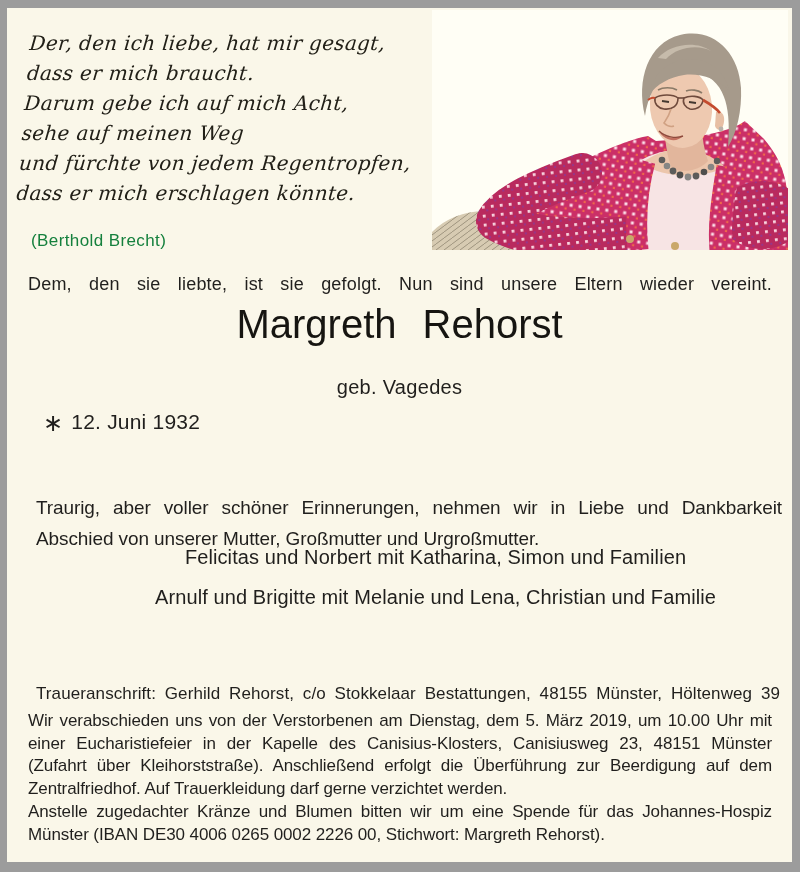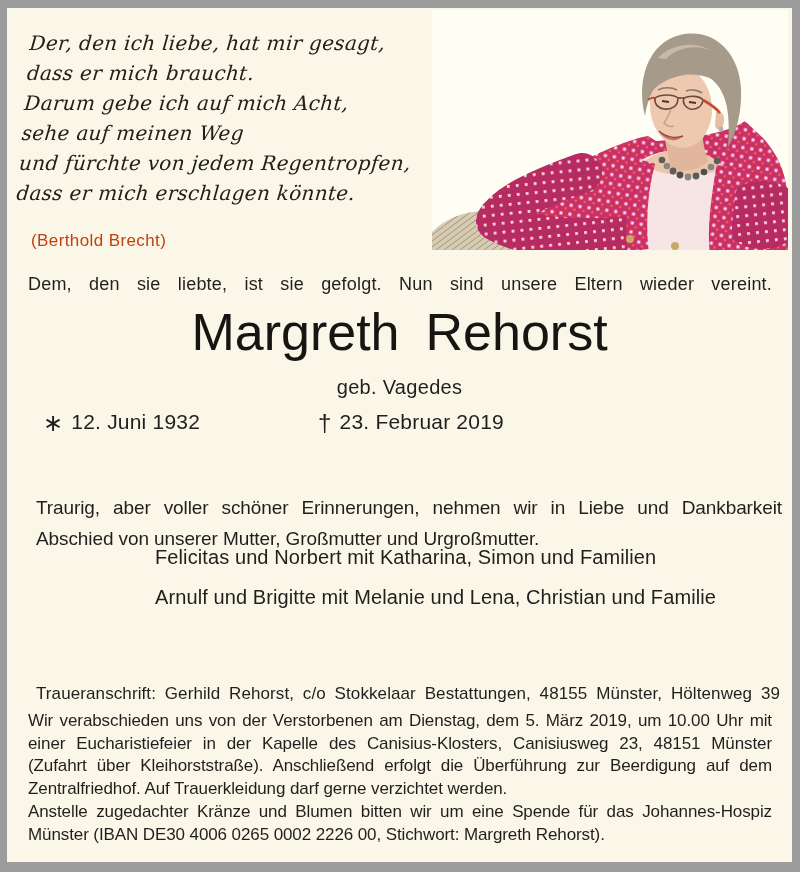--- a/index.html
+++ b/index.html
@@ -16,38 +16,38 @@
   
   .poem{
     position:absolute;left:24px;top:20px;
     font-family:"DejaVu Serif",serif;font-style:italic;
     font-size:20px;line-height:30px;letter-spacing:.3px;
     transform:skewX(-5deg);transform-origin:left top;
     color:#222018;white-space:nowrap;
   }
   .poem-attrib{
     position:absolute;left:24px;top:223px;
-    font-size:17px;letter-spacing:.4px;color:#c2410c;
+    font-size:17px;letter-spacing:.4px;color:#15803d;
   }
   
   .photo{
     position:absolute;left:425px;top:2px;width:356px;height:240px;
     background:var(--photo_bg,#fffef5);
   }
   .photo svg{display:block;width:100%;height:100%;}
   
   .intro{
     position:absolute;left:21px;top:266px;width:744px;margin:0;
     font-size:18px;letter-spacing:.2px;word-spacing:2px;
     text-align:justify;text-align-last:justify;
   }
   
   .name{
     position:absolute;left:0;top:294px;width:785px;margin:0;
-    text-align:center;font-size:52px;font-weight:400;letter-spacing:0;
+    text-align:center;font-size:40px;font-weight:400;letter-spacing:0;
     color:#161511;
   }
   .name .namegap{display:inline-block;width:26px;}
   .maiden{
     position:absolute;left:0;top:368px;width:785px;
     text-align:center;font-size:20px;letter-spacing:.3px;
   }
   .dates{
     position:absolute;left:0;top:402px;width:785px;
     display:flex;justify-content:flex-start;gap:118px;
@@ -56,21 +56,21 @@
   .dates .sym{font-size:24px;margin-right:8px;vertical-align:-2px;line-height:0;}
   
   .farewell{
     position:absolute;left:21px;top:476px;width:746px;margin:8px;
     font-size:19px;line-height:31px;letter-spacing:-.1px;
     text-align:justify;
   }
   
   .family{
     position:absolute;left:148px;top:538px;
-    font-size:20px;line-height:22px;letter-spacing:.1px;
+    font-size:20px;line-height:22px;letter-spacing:.1px;text-align:center;
   }
   .family-line{margin-bottom:18px;white-space:nowrap;}
   
   .address{
     position:absolute;left:21px;top:668px;width:744px;margin:8px;
     font-size:17px;text-align:justify;text-align-last:justify;
     letter-spacing:.1px;
   }
   .service{
     position:absolute;left:21px;top:702px;width:744px;margin:0;
@@ -175,21 +175,20 @@
   </div>
 
   <p class="intro">Dem, den sie liebte, ist sie gefolgt. Nun sind unsere Eltern wieder vereint.</p>
 
   <h1 class="name"><span>Margreth</span><span class="namegap"></span><span>Rehorst</span></h1>
 
   <div class="maiden">geb. Vagedes</div>
 
   <div class="dates">
     <span class="date"><span class="sym">∗</span><span>12. Juni 1932</span></span>
-    <span class="date"><span class="sym">†</span><span>23. Februar 2019</span></span>
   </div>
 
   <p class="farewell">Traurig, aber voller schöner Erinnerungen, nehmen wir in Liebe und Dankbarkeit Abschied von unserer Mutter, Großmutter und Urgroßmutter.</p>
 
   <div class="family">
       <div class="family-line">Felicitas und Norbert mit Katharina, Simon und Familien</div>
       <div class="family-line">Arnulf und Brigitte mit Melanie und Lena, Christian und Familie</div>
     </div>
 
   <p class="address">Traueranschrift: Gerhild Rehorst, c/o Stokkelaar Bestattungen, 48155 Münster, Höltenweg 39</p>

